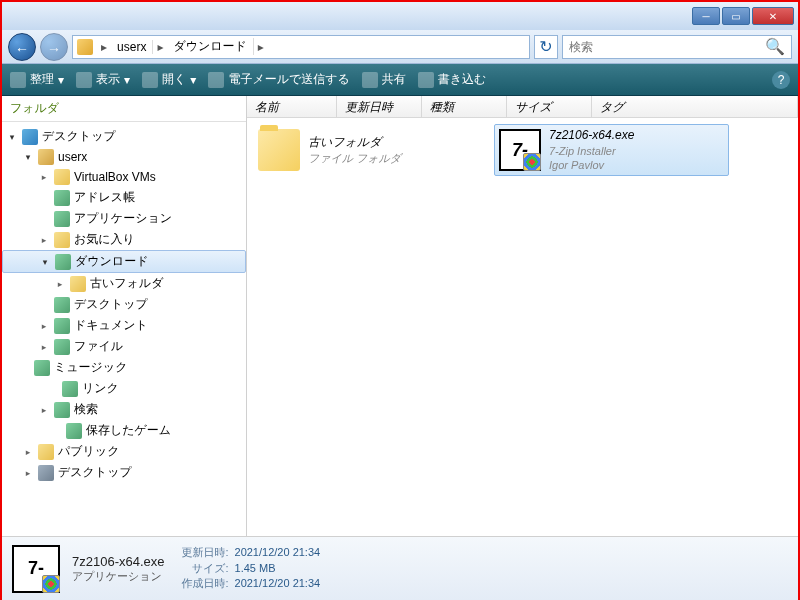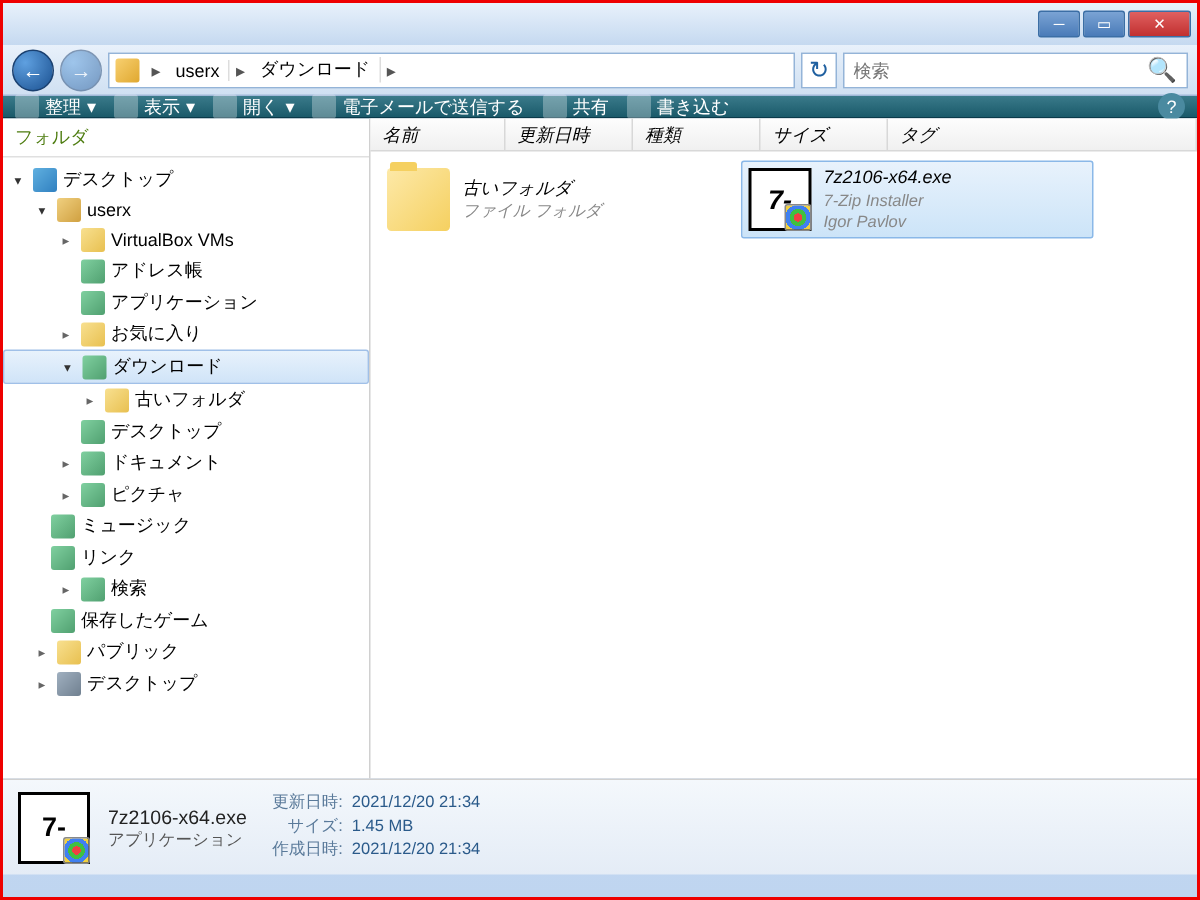--- a/index.html
+++ b/index.html
@@ -13,21 +13,21 @@
 .navbar { height: 34px; display: flex; align-items: center; padding: 3px 6px; gap: 4px; background: linear-gradient(to bottom, #e8f1fb, #d0e0f2); border-bottom: 1px solid #a0b8d8; }
 .nav-btn { width: 28px; height: 28px; border-radius: 50%; background: radial-gradient(circle at 30% 30%, #5fa0e0, #1a5090); display: flex; align-items: center; justify-content: center; color: #fff; font-size: 14px; border: 1px solid #1a4070; }
 .nav-btn.disabled { opacity: 0.5; }
 .breadcrumb { flex: 1; height: 24px; background: #fff; border: 1px solid #94b4d8; display: flex; align-items: center; padding: 0 4px; font-size: 12px; }
 .bc-icon { width: 16px; height: 16px; background: linear-gradient(135deg, #f8d070, #e0a830); margin-right: 4px; border-radius: 2px; }
 .bc-seg { padding: 0 6px; border-right: 1px solid #ddd; }
 .bc-drop { padding: 0 4px; color: #555; }
 .refresh-btn { width: 24px; height: 24px; background: #fff; border: 1px solid #94b4d8; display: flex; align-items: center; justify-content: center; color: #2060a0; }
 .search-box { width: 230px; height: 24px; background: #fff; border: 1px solid #94b4d8; display: flex; align-items: center; padding: 0 6px; }
 .search-box input { border: none; flex: 1; font-size: 12px; color: #888; outline: none; }
-.toolbar { height: 15px; background: linear-gradient(to bottom, #3a7a8a, #1a5a6a); display: flex; align-items: center; padding: 0 8px; gap: 12px; color: #fff; font-size: 12px; border-bottom: 1px solid #0a3a4a; }
+.toolbar { height: 32px; background: linear-gradient(to bottom, #3a7a8a, #1a5a6a); display: flex; align-items: center; padding: 0 8px; gap: 12px; color: #fff; font-size: 12px; border-bottom: 1px solid #0a3a4a; }
 .tb-item { display: flex; align-items: center; gap: 4px; cursor: pointer; }
 .tb-icon { width: 16px; height: 16px; background: rgba(255,255,255,0.3); border-radius: 2px; }
 .tb-help { margin-left: auto; width: 18px; height: 18px; border-radius: 50%; background: #4a8aa0; display: flex; align-items: center; justify-content: center; }
 .main { display: flex; height: 440px; background: #fff; }
 .sidebar { width: 245px; border-right: 1px solid #d0d0d0; display: flex; flex-direction: column; }
 .sidebar-hdr { padding: 4px 8px; font-size: 12px; color: #4d7c0f; border-bottom: 1px solid #e0e0e0; }
 .tree { flex: 1; overflow-y: auto; padding: 4px 0; font-size: 12px; }
 .tree-item { display: flex; align-items: center; padding: 2px 4px; cursor: pointer; white-space: nowrap; }
 .tree-item.selected { background: linear-gradient(to bottom, #e8f2fc, #d0e4f8); border: 1px solid #a0c0e8; border-radius: 2px; }
 .tree-arrow { width: 12px; font-size: 9px; color: #666; text-align: center; }
@@ -156,38 +156,38 @@
             <span>デスクトップ</span>
           </div>
           <div class="tree-item" style="padding-left: 36px;">
             <span class="tree-arrow ">▸</span>
             <span class="tree-icon icon-special"></span>
             <span>ドキュメント</span>
           </div>
           <div class="tree-item" style="padding-left: 36px;">
             <span class="tree-arrow ">▸</span>
             <span class="tree-icon icon-special"></span>
-            <span>ピクチャ</span>
+            <span>ファイル</span>
           </div>
           <div class="tree-item" style="padding-left: 16px;">
             <span class="tree-arrow "></span>
             <span class="tree-icon icon-special"></span>
             <span>ミュージック</span>
           </div>
-          <div class="tree-item" style="padding-left: 16px;">
+          <div class="tree-item" style="padding-left: 44px;">
             <span class="tree-arrow "></span>
             <span class="tree-icon icon-special"></span>
             <span>リンク</span>
           </div>
           <div class="tree-item" style="padding-left: 36px;">
             <span class="tree-arrow ">▸</span>
             <span class="tree-icon icon-special"></span>
             <span>検索</span>
           </div>
-          <div class="tree-item" style="padding-left: 16px;">
+          <div class="tree-item" style="padding-left: 48px;">
             <span class="tree-arrow "></span>
             <span class="tree-icon icon-special"></span>
             <span>保存したゲーム</span>
           </div>
           <div class="tree-item" style="padding-left: 20px;">
             <span class="tree-arrow ">▸</span>
             <span class="tree-icon icon-folder"></span>
             <span>パブリック</span>
           </div>
           <div class="tree-item" style="padding-left: 20px;">

